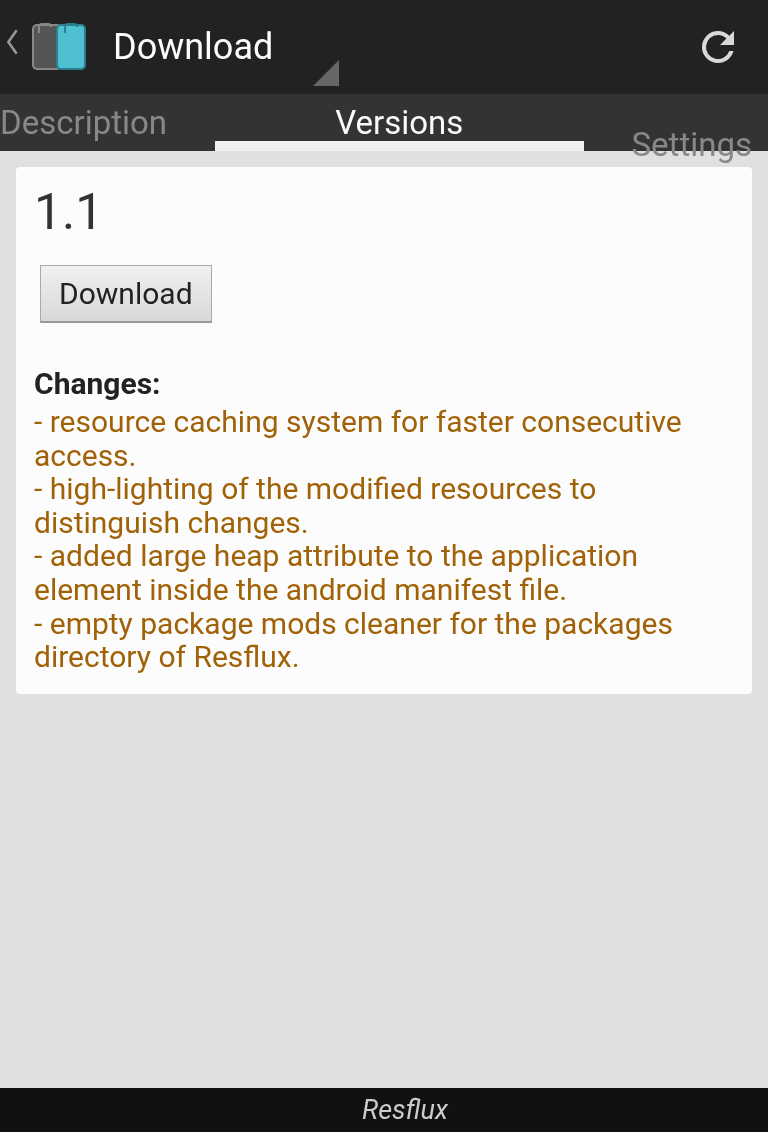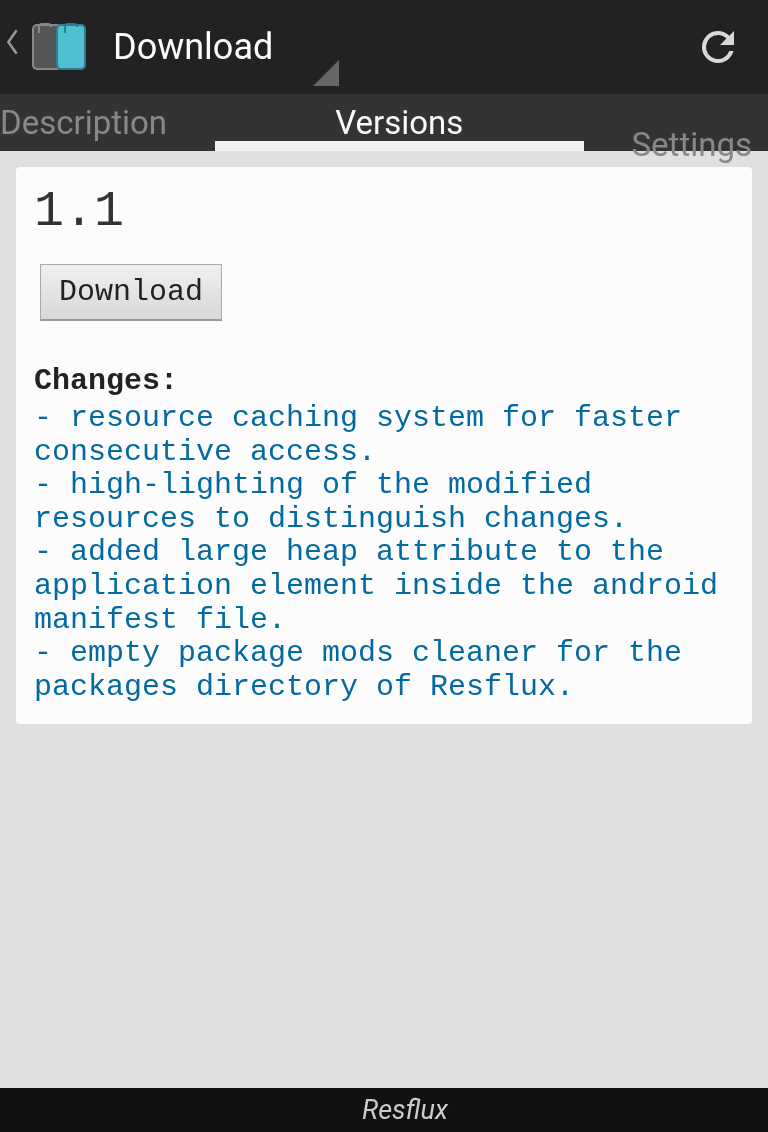--- a/index.html
+++ b/index.html
@@ -118,21 +118,20 @@
     }
     .content {
       flex: 1;
       background: #e0e0e0;
       padding: 16px;
     }
     .card {
       background: #fcfcfc;
       border-radius: 4px;
       padding: 16px 18px 20px 18px;
-      font-family: Liberation Mono, monospace;
     }
     .version-header {
       display: flex;
       justify-content: space-between;
       align-items: flex-start;
       margin-bottom: 16px;
     }
     .version-number {
       font-size: 50px;
       color: #333;
@@ -159,21 +158,21 @@
     }
     .changes-heading {
       font-size: 30px;
       font-weight: bold;
       color: #222;
       margin-bottom: 4px;
       margin-top: 11px;
     }
     .changes-body {
       font-size: 30px;
-      color: #0369a1;
+      color: #a16207;
       line-height: 1.12;
       white-space: pre-line;
     }
     .footer {
       background: #111;
       height: 44px;
       display: flex;
       align-items: center;
       justify-content: center;
       color: #ccc;

